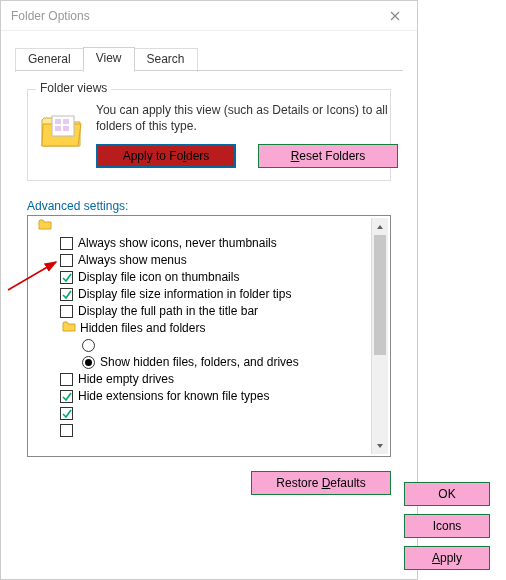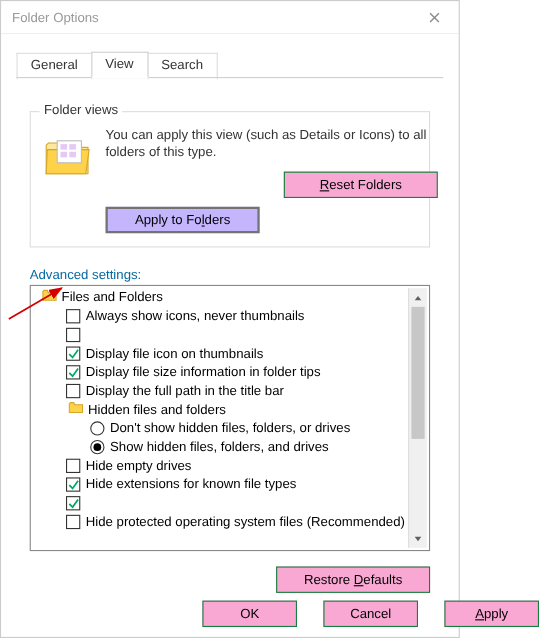--- a/index.html
+++ b/index.html
@@ -23,21 +23,21 @@
       font-size: 12px;
       border-bottom: 1px solid #eee;
     }
     .titlebar .spacer { flex: 1; }
     .titlebar .close {
       width: 40px; height: 28px; display: flex; align-items: center; justify-content: center;
       color: #888; font-size: 12px;
     }
     .tabstrip {
       display: flex;
-      margin: 16px 14px 12px 14px;
+      margin: 16px 14px 0 14px;
       position: relative;
     }
     .tab {
       padding: 3px 12px 4px 12px;
       font-size: 12px;
       color: #333;
       border: 1px solid #ddd;
       border-bottom: none;
       background: #fff;
       margin-right: -1px;
@@ -86,23 +86,22 @@
       width: 140px;
       height: 24px;
       background: #f9a8d4;
       border: 1px solid #15803d;
       font-size: 12px;
       font-family: inherit;
       display:flex; align-items:center; justify-content:center;
       cursor: pointer;
     }
     .btn.primary {
-      border: 2px solid #737373;
-      background: #c4b5fd;
-      margin-top: 32px;
+      border: 2px solid #0369a1;
+      background: #b91c1c;
     }
     .btn u { text-decoration: underline; }
     .adv-label { font-size: 12px; color: #0369a1; margin-bottom: 2px; }
     .adv-box {
       border: 1px solid #888;
       height: 242px;
       padding: 2px;
       display: flex;
     }
     .tree {
@@ -150,21 +149,21 @@
       display:flex; align-items:center; justify-content:center;
       flex-shrink: 0;
     }
     .radio .dot { width:7px; height:7px; border-radius:50%; background:#000; display:none;}
     .radio.selected .dot{display:block;}
     .tiny-folder { margin-right: 4px; flex-shrink:0; }
     .footer-restore { display:flex; justify-content:flex-end; margin-top: 14px; padding-right: 0px;}
     .bottom-buttons {
       position: absolute;
       bottom: 10px; right: 16px;
-      display: flex; gap: 24px;
+      display: flex; gap: 8px; flex-direction: column;
     }
     .bottom-buttons .btn { width: 86px; }
     .arrow-annotation {
       position: absolute;
       pointer-events: none;
       z-index: 50;
     }
   </style>
 </head>
 <body>
@@ -219,29 +218,29 @@
     <div class="adv-label">Advanced settings:</div>
 
     <div class="adv-box">
       <div class="tree">
         <div class="node cat">
           <span class="tiny-folder">
             <svg width="14" height="12">
                 <path d="M1 3 L1 11 L13 11 L13 4 L6 4 L5 2 L2 2 Z" fill="#ffd24a" stroke="#d4a62a"></path>
               </svg>
           </span>
-          <span>Files and Folders</span>
         </div>
 
         <div class="node item1">
           <span class="chk"></span>
           <span>Always show icons, never thumbnails</span>
         </div>
         <div class="node item1">
           <span class="chk"></span>
+          <span>Always show menus</span>
         </div>
         <div class="node item1">
           <span class="chk checked">
               <svg width="10" height="10">
                 <path d="M1 5 L4 8 L9 1" stroke="#0a6" stroke-width="1.6" fill="none"></path>
               </svg>
             </span>
           <span>Display file icon on thumbnails</span>
         </div>
         <div class="node item1">
@@ -260,21 +259,20 @@
         <div class="node subcat">
           <span class="tiny-folder">
             <svg width="14" height="12">
                 <path d="M1 3 L1 11 L13 11 L13 4 L6 4 L5 2 L2 2 Z" fill="#ffd24a" stroke="#d4a62a"></path>
               </svg>
           </span>
           <span>Hidden files and folders</span>
         </div>
         <div class="node item2">
           <span class="radio"></span>
-          <span>Don't show hidden files, folders, or drives</span>
         </div>
         <div class="node item2">
           <span class="radio selected">
               <span class="dot"></span>
             </span>
           <span>Show hidden files, folders, and drives</span>
         </div>
 
         <div class="node item1">
           <span class="chk"></span>
@@ -290,21 +288,20 @@
         </div>
         <div class="node item1">
           <span class="chk checked">
               <svg width="10" height="10">
                 <path d="M1 5 L4 8 L9 1" stroke="#0a6" stroke-width="1.6" fill="none"></path>
               </svg>
             </span>
         </div>
         <div class="node item1">
           <span class="chk"></span>
-          <span>Hide protected operating system files (Recommended)</span>
         </div>
       </div>
 
       <div class="scrollbar">
         <div class="scroll-arrow">
           <svg width="8" height="6">
               <path d="M4 1 L7 5 L1 5 Z" fill="#606060"></path>
             </svg>
         </div>
         <div class="scroll-track">
@@ -320,21 +317,21 @@
 
     <div class="footer-restore">
       <div class="btn">
           <span>Restore <u>D</u>efaults</span>
         </div>
     </div>
   </div>
 
   <div class="bottom-buttons">
     <div class="btn">OK</div>
-    <div class="btn">Cancel</div>
+    <div class="btn">Icons</div>
     <div class="btn">
         <span><u>A</u>pply</span>
       </div>
   </div>
 </div>
 
 <svg class="arrow-annotation" style="left:6px; top:256px;" width="56" height="38">
   <defs>
     <marker id="ah" markerWidth="8" markerHeight="8" refX="7" refY="3" orient="auto">
       <path d="M0 0 L8 3 L0 6 Z" fill="#d30000"></path>

